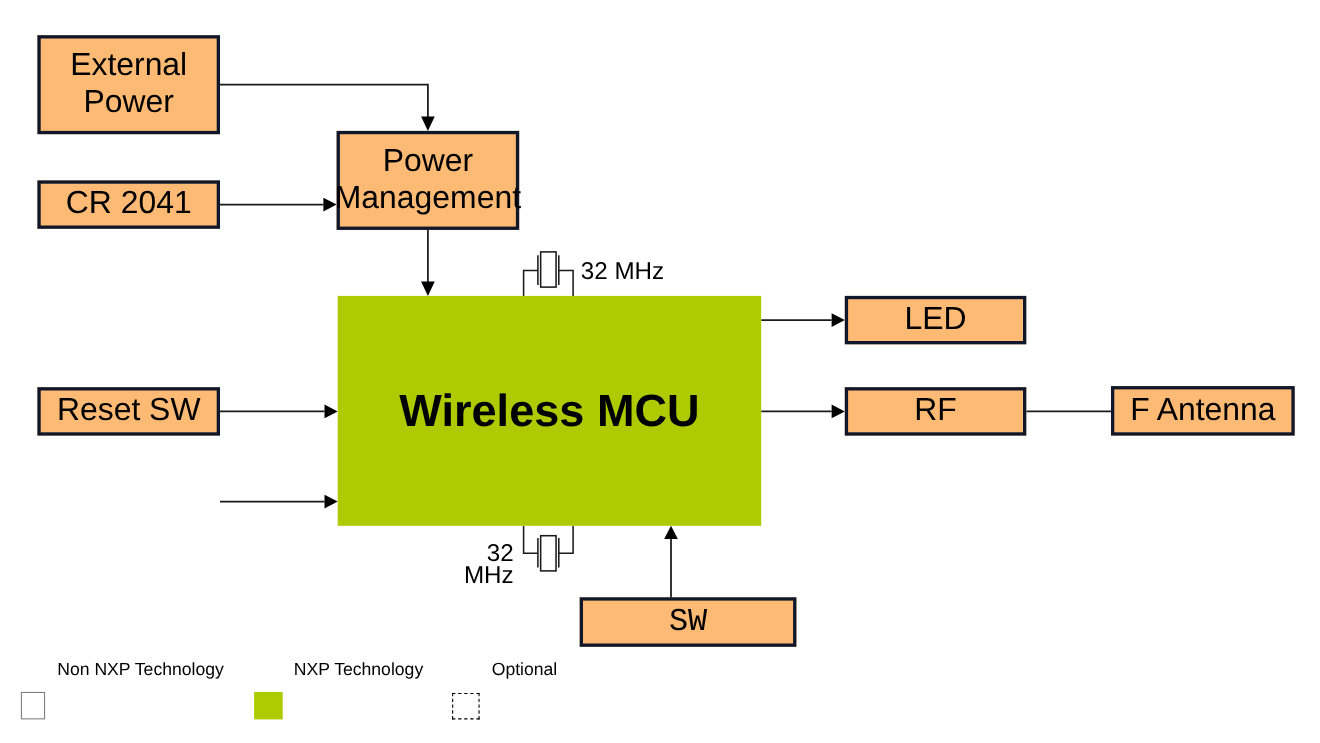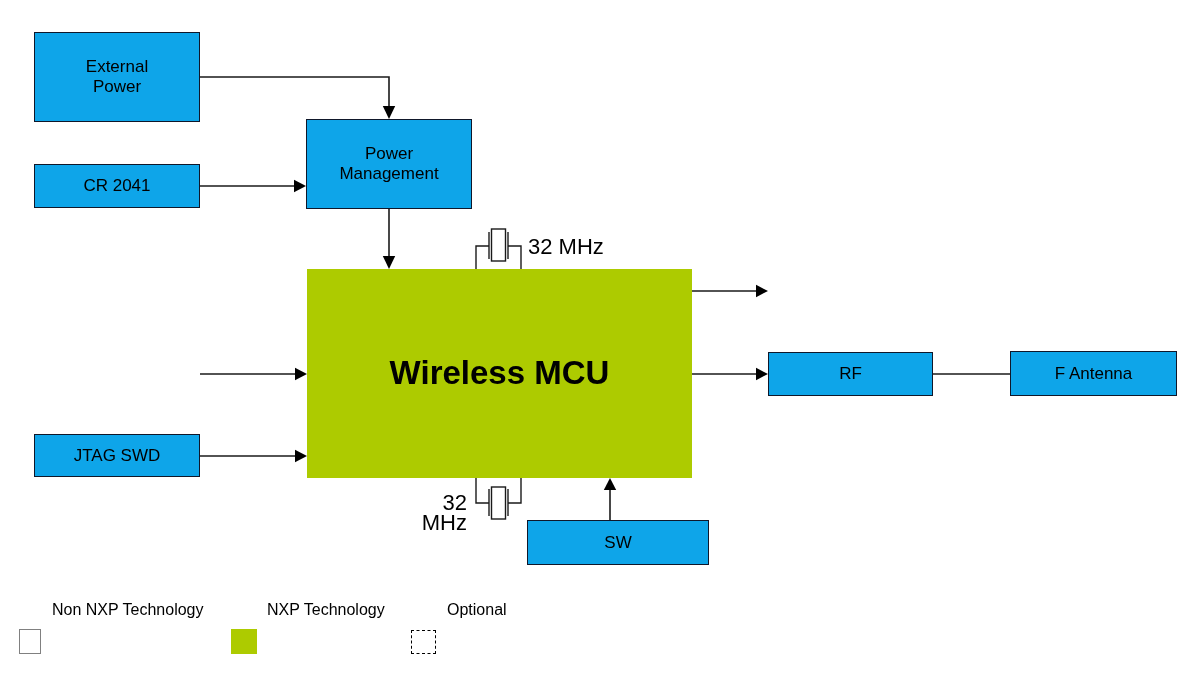--- a/index.html
+++ b/index.html
@@ -14,45 +14,45 @@
   }
   #wires {
     position: absolute;
     left: 0; top: 0;
     width: 1200px; height: 675px;
     pointer-events: none;
   }
   .box {
     position: absolute;
     box-sizing: border-box;
-    background: #0ea5e9;
-    border: 1px solid #0f172a;
+    background: #fdba74;
+    border: 3px solid #0f172a;
     display: flex;
     align-items: center;
     justify-content: center;
     text-align: center;
-    font-size: 17px;
+    font-size: 29px;
     line-height: 1.16;
     white-space: pre-line;
   }
   #node-external-power   { left: 34px;  top: 32px;  width: 166px; height: 90px; }
   #node-cr-2032          { left: 34px;  top: 164px; width: 166px; height: 44px; }
   #node-power-management { left: 306px; top: 119px; width: 166px; height: 90px; }
   #node-reset-sw         { left: 34px;  top: 352px; width: 166px; height: 44px; }
   #node-jtag-swd         { left: 34px;  top: 434px; width: 166px; height: 43px; }
   #node-wireless-mcu {
     left: 307px; top: 269px; width: 385px; height: 209px;
     border: none;
     font-weight: bold;
-    font-size: 33px;
+    font-size: 41px;
   }
   #node-led       { left: 768px;  top: 269px; width: 165px; height: 44px; }
   #node-rf        { left: 768px;  top: 352px; width: 165px; height: 44px; }
   #node-f-antenna { left: 1010px; top: 351px; width: 167px; height: 45px; }
-  #node-sw        { left: 527px;  top: 520px; width: 182px; height: 45px; }
+  #node-sw        { left: 527px;  top: 543px; width: 197px; height: 45px; font-family: Liberation Mono, monospace; }
 
   .xtal-label {
     position: absolute;
     font-size: 22px;
     line-height: 20px;
   }
   #xtal-top-label    { left: 528px; top: 237px; }
   #xtal-bottom-label { left: 405px; top: 493px; width: 62px; text-align: right; }
 
   .legend-swatch { position: absolute; box-sizing: border-box; }
@@ -113,22 +113,23 @@
         <path d="M508,503 H521 V478"></path>
       </g>
     </g>
   </svg>
 
   <div class="box" id="node-external-power">External
 Power</div>
   <div class="box" id="node-cr-2032">CR 2041</div>
   <div class="box" id="node-power-management">Power
 Management</div>
-  <div class="box" id="node-jtag-swd">JTAG SWD</div>
+  <div class="box" id="node-reset-sw">Reset SW</div>
   <div class="box" id="node-wireless-mcu" style="background-color: rgb(173, 203, 0);">Wireless MCU</div>
+  <div class="box" id="node-led">LED</div>
   <div class="box" id="node-f-antenna">F Antenna</div>
   <div class="box" id="node-rf">RF</div>
   <div class="box" id="node-sw">SW</div>
 
   <div class="xtal-label" id="xtal-top-label">32 MHz</div>
   <div class="xtal-label" id="xtal-bottom-label">32 MHz</div>
 
   <div>
     <div class="legend-swatch" id="legend-non-nxp-swatch"></div>
     <span class="legend-label" id="legend-non-nxp-label">Non NXP Technology</span>

